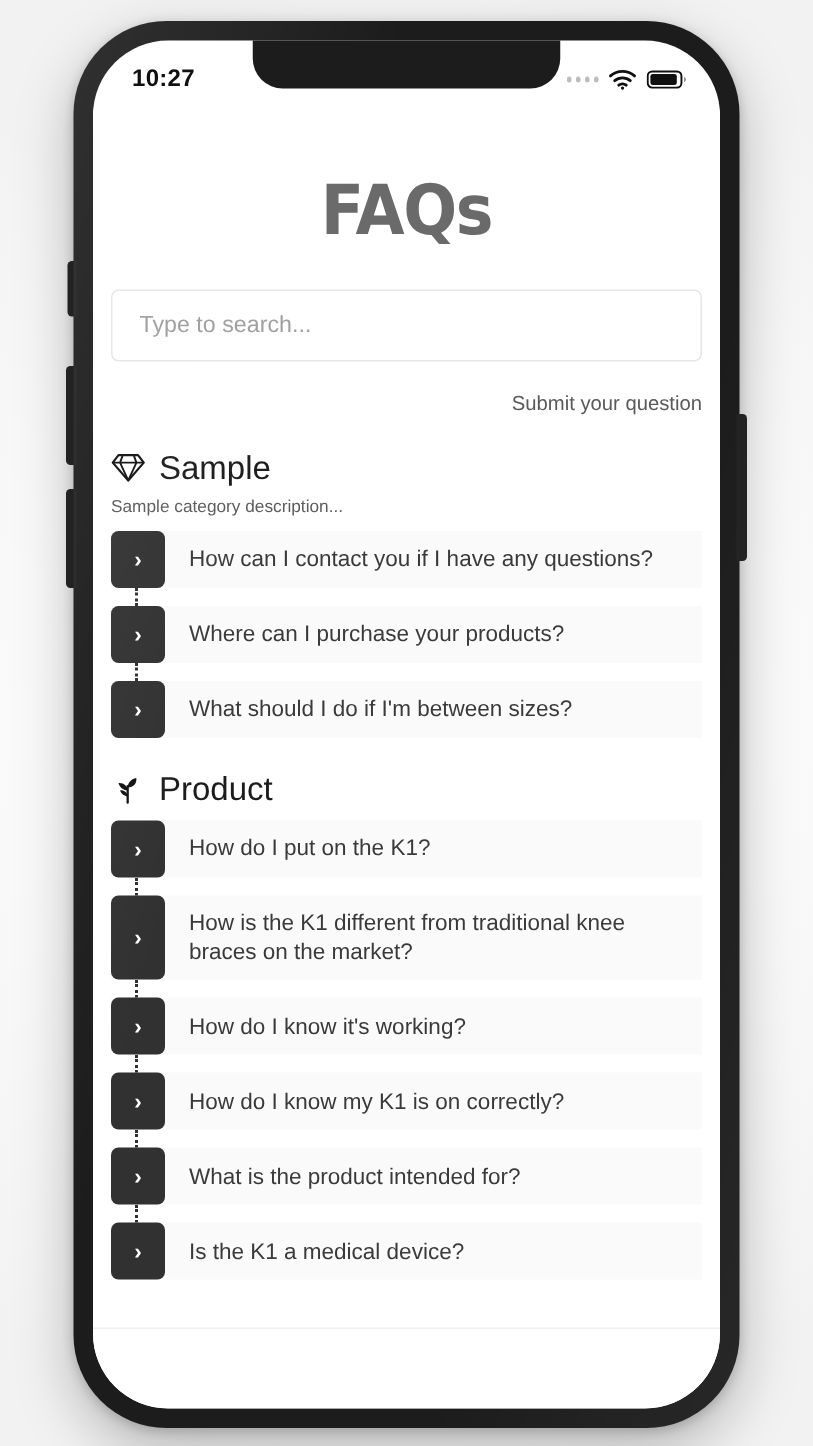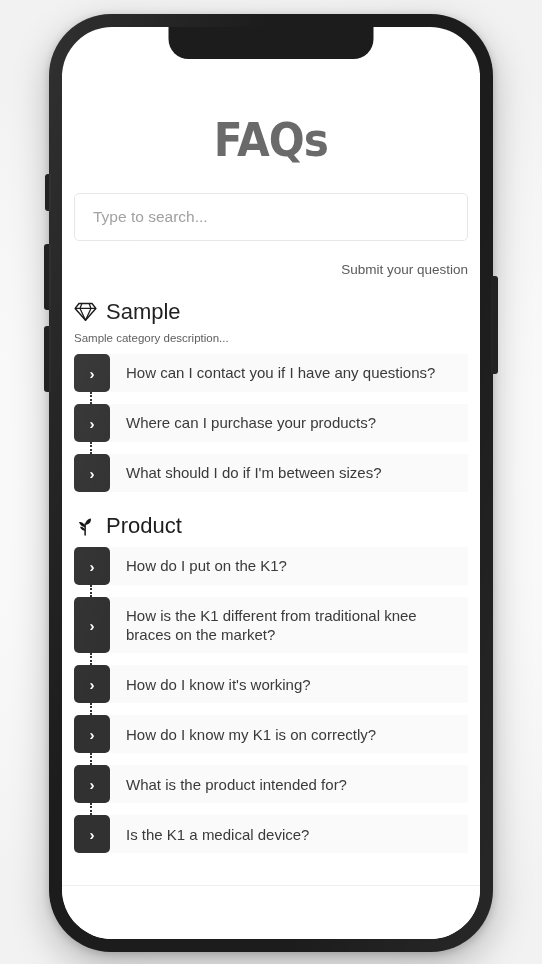--- a/index.html
+++ b/index.html
@@ -247,20 +247,42 @@
 
   <div class="btn-side btn-silent"></div>
   <div class="btn-side btn-volup"></div>
   <div class="btn-side btn-voldn"></div>
   <div class="btn-side btn-power"></div>
 
   <div class="screen">
 
     <div class="notch"></div>
 
+    <div class="statusbar">
+      <div class="status-time">10:27</div>
+      <div class="status-right">
+        <span class="sig-dots">
+          <i></i>
+            <i></i>
+            <i></i>
+            <i></i>
+        </span>
+        <svg width="18" height="14" viewBox="0 0 18 14">
+          <path d="M1 4.6A12.2 12.2 0 0 1 9 1.6a12.2 12.2 0 0 1 8 3" fill="none" stroke="#101010" stroke-width="1.9" stroke-linecap="round"></path>
+          <path d="M3.8 7.8A8 8 0 0 1 9 5.9a8 8 0 0 1 5.2 1.9" fill="none" stroke="#101010" stroke-width="1.9" stroke-linecap="round"></path>
+          <path d="M6.5 10.8A4 4 0 0 1 9 9.9a4 4 0 0 1 2.5.9" fill="none" stroke="#101010" stroke-width="1.9" stroke-linecap="round"></path>
+          <circle cx="9" cy="12.7" r="1.1" fill="#101010"></circle>
+        </svg>
+        <svg width="27" height="14" viewBox="0 0 27 14">
+          <rect x="0.8" y="1.6" width="22.5" height="10.8" rx="3" fill="none" stroke="#101010" stroke-width="1.3"></rect>
+          <rect x="2.6" y="3.3" width="17.6" height="7.4" rx="1.6" fill="#101010"></rect>
+          <path d="M25 5.2v3.6a1.9 1.9 0 0 0 0-3.6z" fill="#101010" opacity="0.45"></path>
+        </svg>
+      </div>
+    </div>
 
     <div class="content">
 
       <div class="page-title">FAQs</div>
 
       <div class="search-wrap">
         <input class="search-input" type="text" placeholder="Type to search..." style="">
       </div>
 
       <div class="submit-row">

